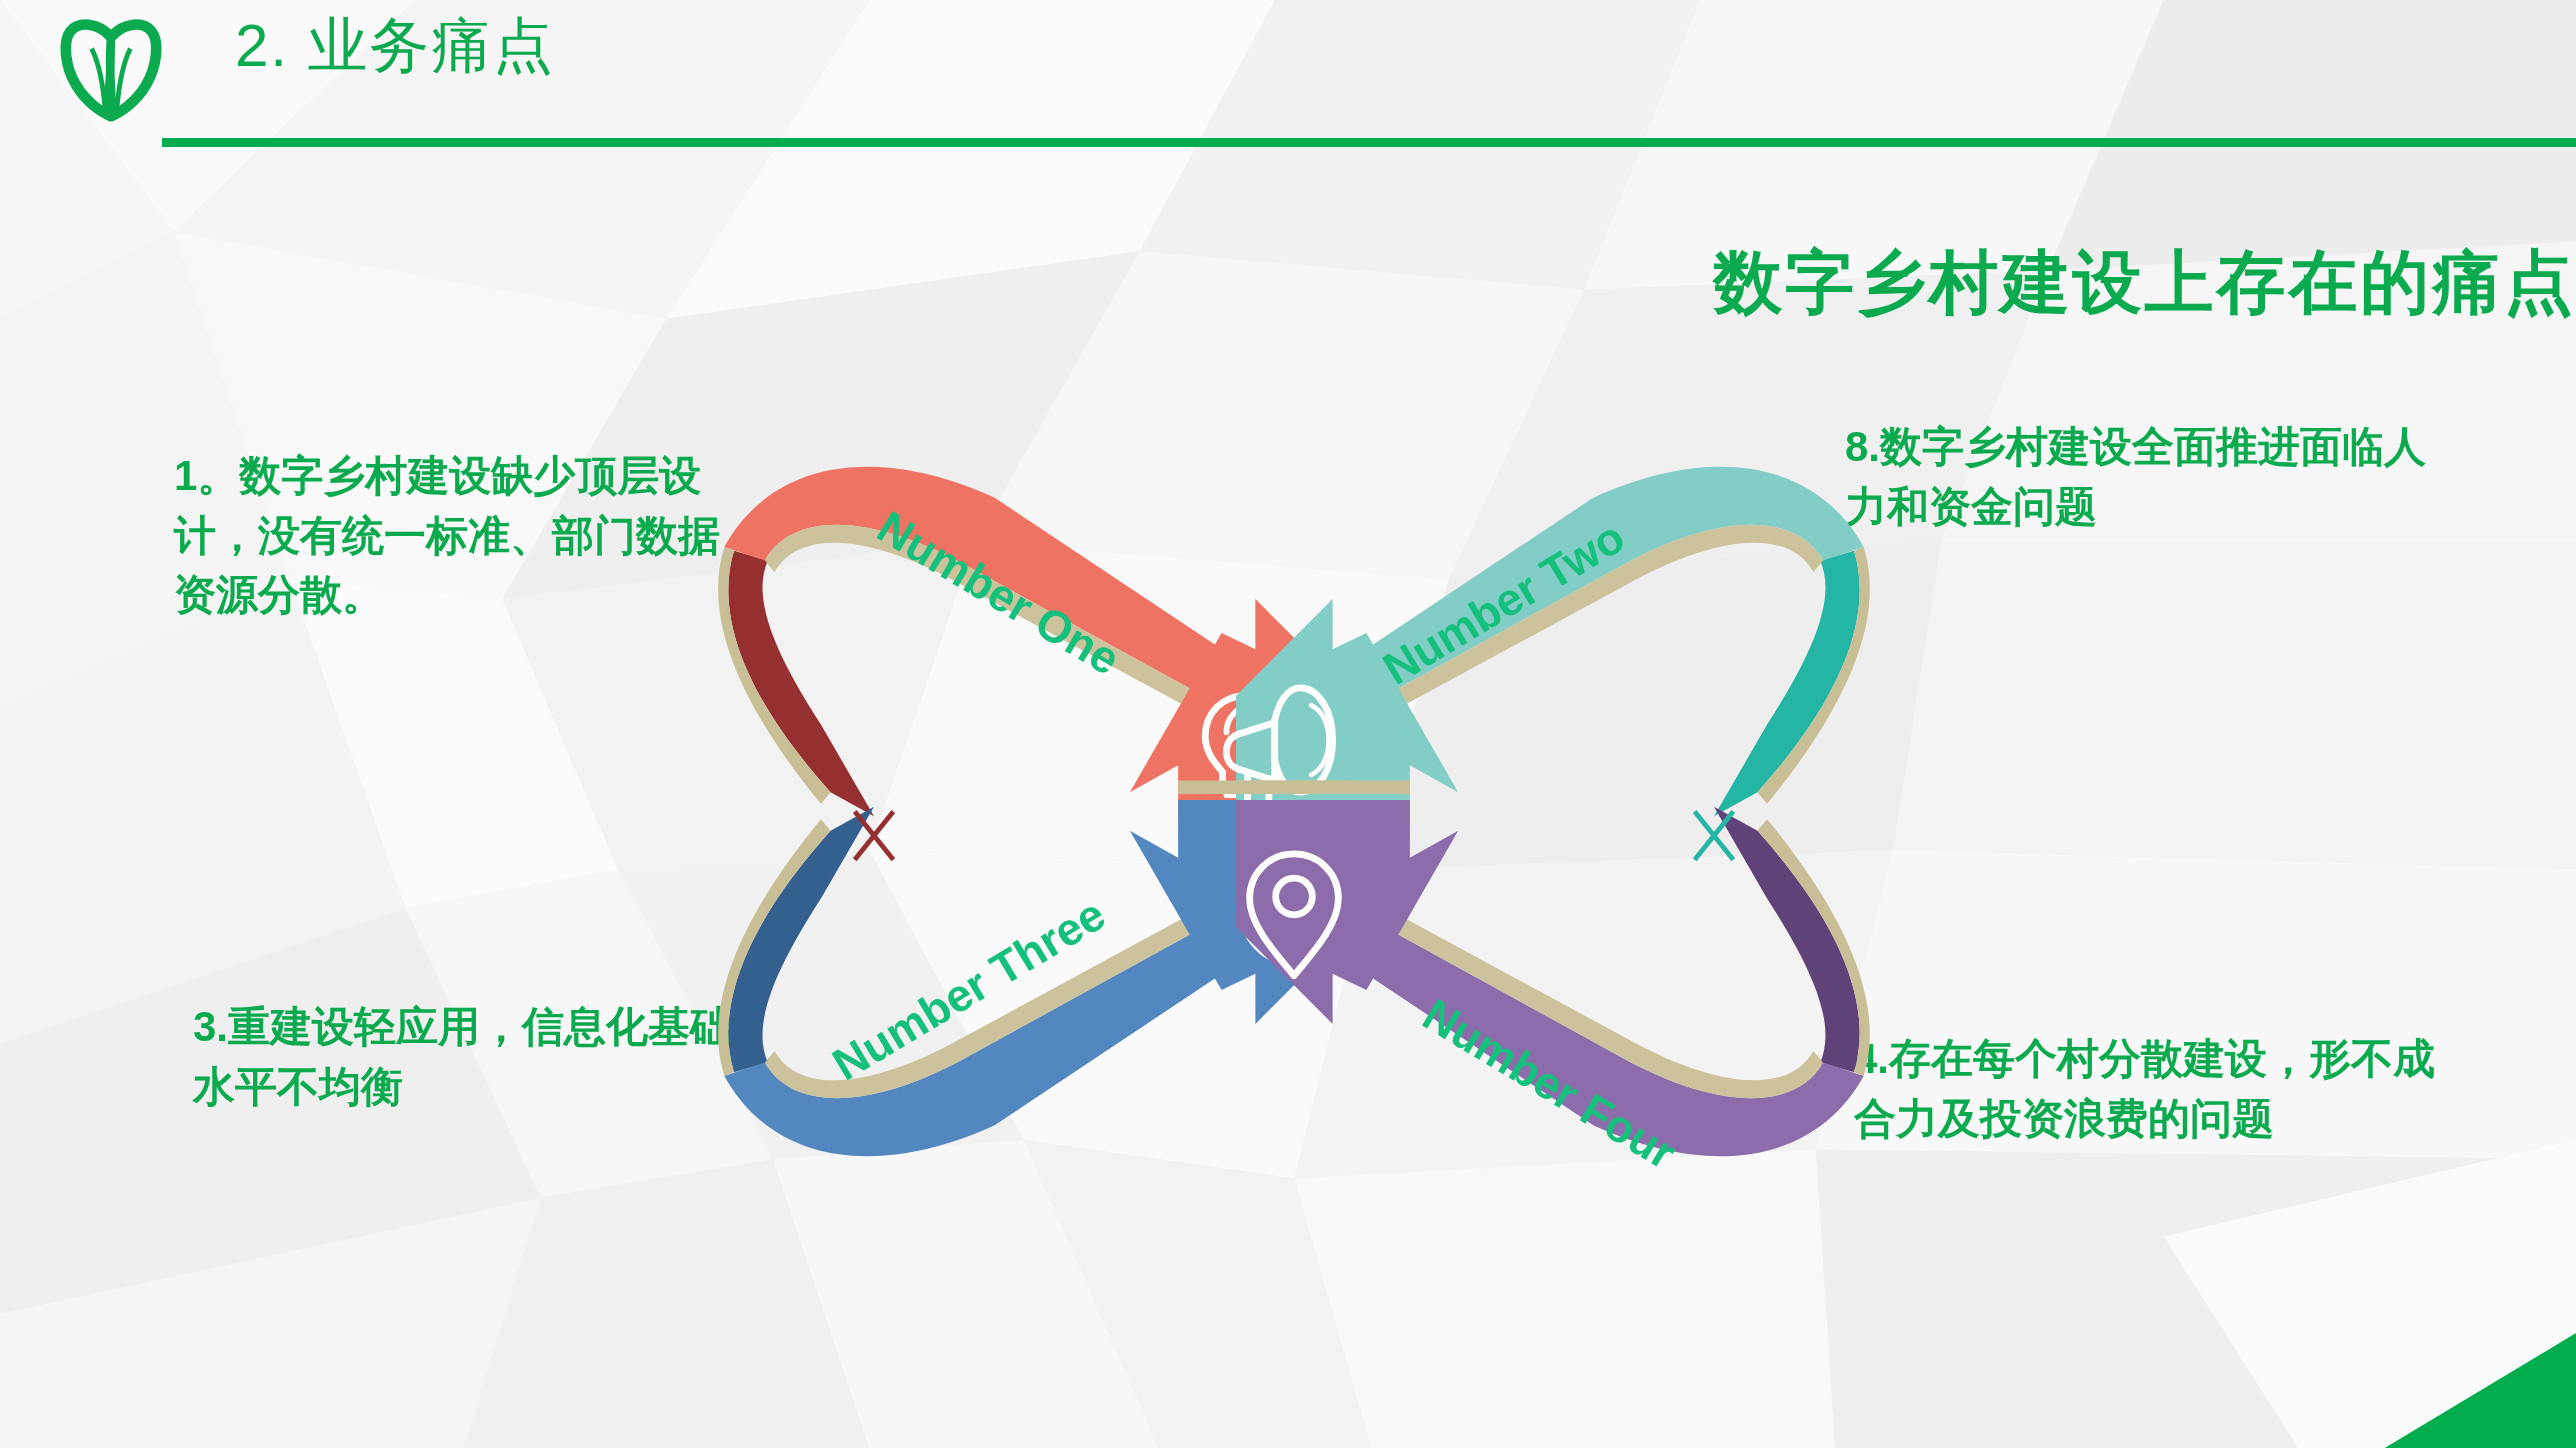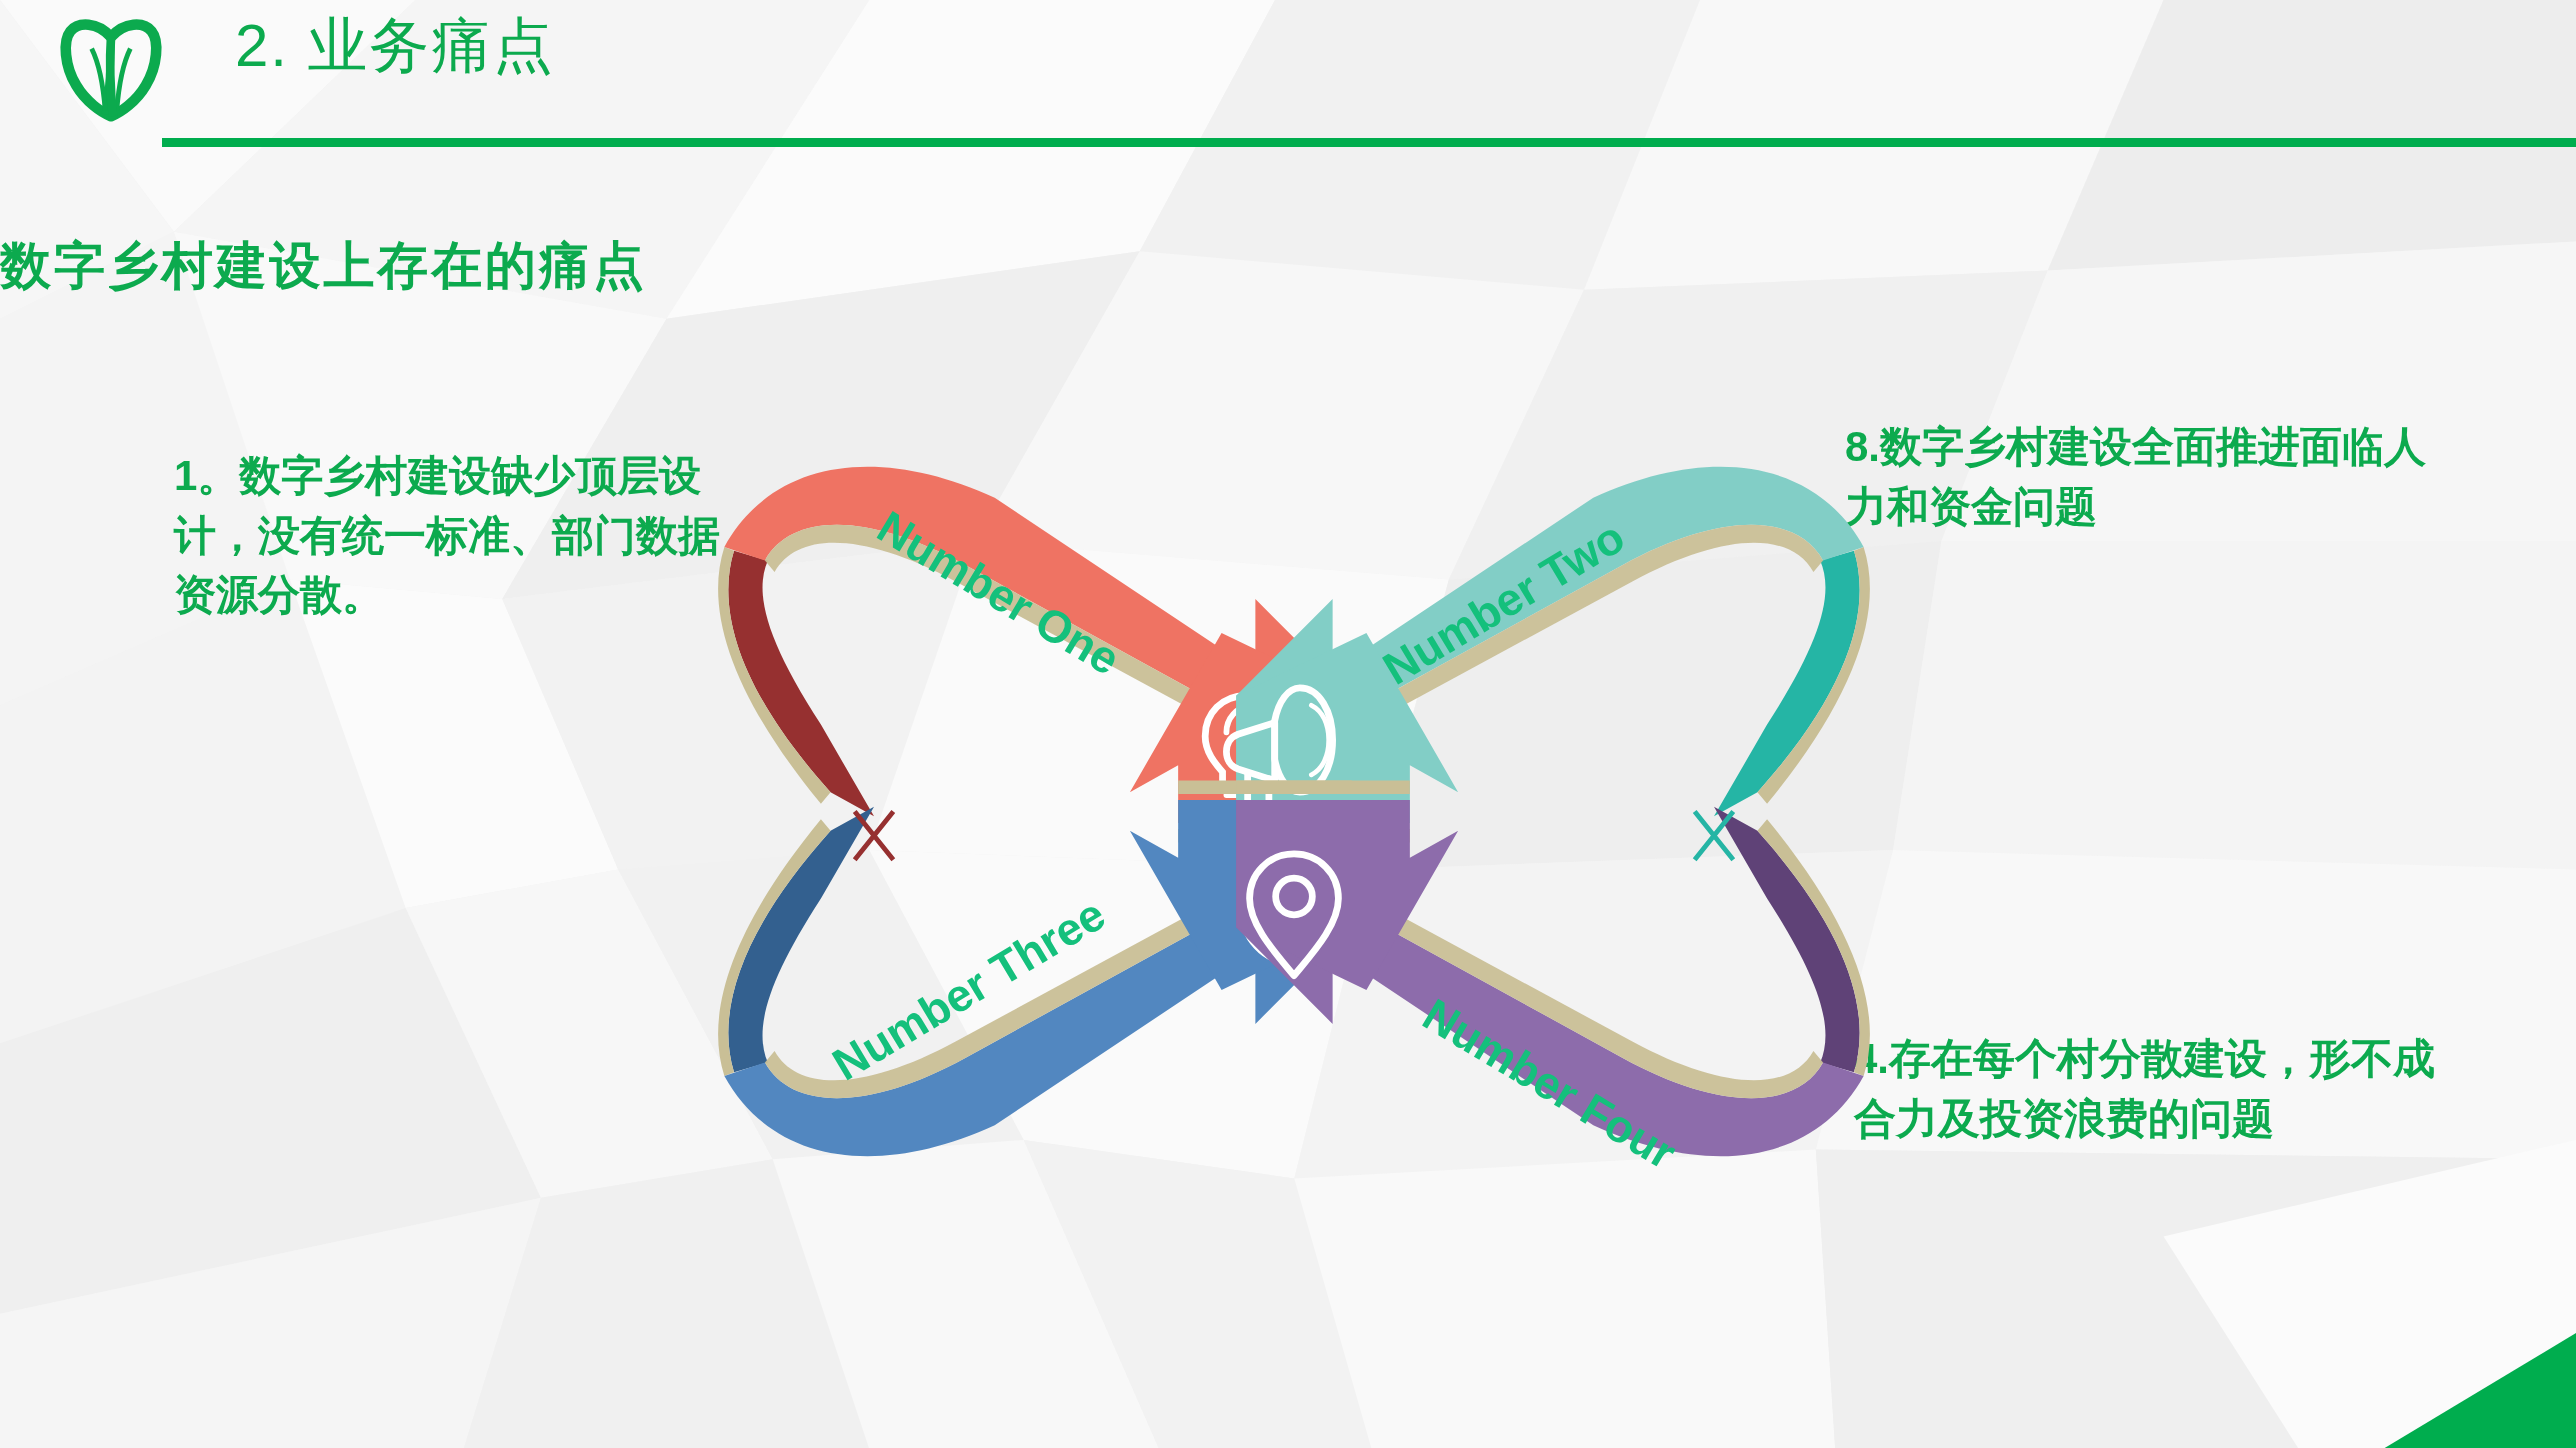--- a/index.html
+++ b/index.html
@@ -55,24 +55,24 @@
     top: 138px;
     width: 2414px;
     height: 8.7px;
     background: #00ad4e;
   }
 
   
   #main-heading {
     position: absolute;
     left: 0;
-    top: 238px;
-    width: 2576px;
-    text-align: left;
-    font-size: 51px;
+    top: 245px;
+    width: 2576px;
+    text-align: right;
+    font-size: 69px;
     font-weight: bold;
     color: #0caa4e;
     letter-spacing: 2.9px;
     line-height: 1.1;
   }
 
   
   .side-text {
     position: absolute;
     font-size: 42px;
@@ -164,20 +164,21 @@
 
     <div id="header-title">2. 业务痛点</div>
 
     <div id="header-rule"></div>
   </div>
 
   <div id="main-heading">数字乡村建设上存在的痛点</div>
 
   <div class="side-text" id="text-1">1。数字乡村建设缺少顶层设计，没有统一标准、部门数据资源分散。</div>
   <div class="side-text" id="text-2">8.数字乡村建设全面推进面临人力和资金问题</div>
+  <div class="side-text" id="text-3">3.重建设轻应用，信息化基础水平不均衡</div>
   <div class="side-text" id="text-4">4.存在每个村分散建设，形不成合力及投资浪费的问题</div>
 
   <svg id="pinwheel" viewBox="0 0 1280 840">
     <defs>
       <clipPath id="clip-tl">
           <rect x="0" y="0" width="640" height="420"></rect>
         </clipPath>
       <clipPath id="clip-tr">
           <rect x="640" y="0" width="640" height="420"></rect>
         </clipPath>

